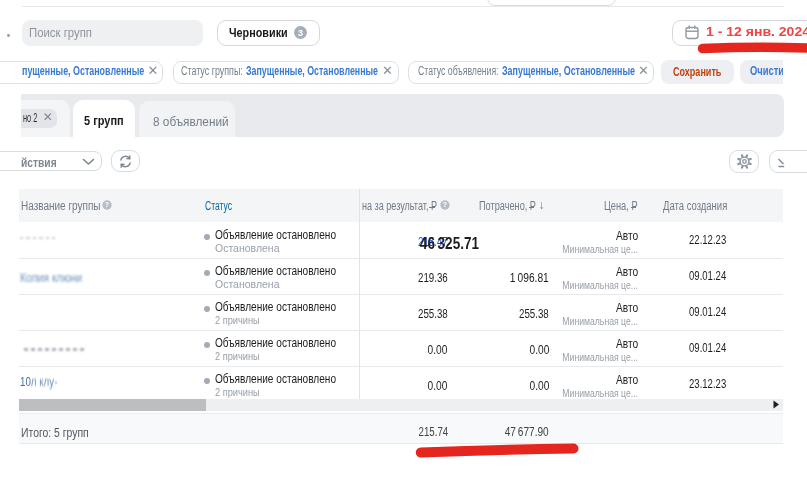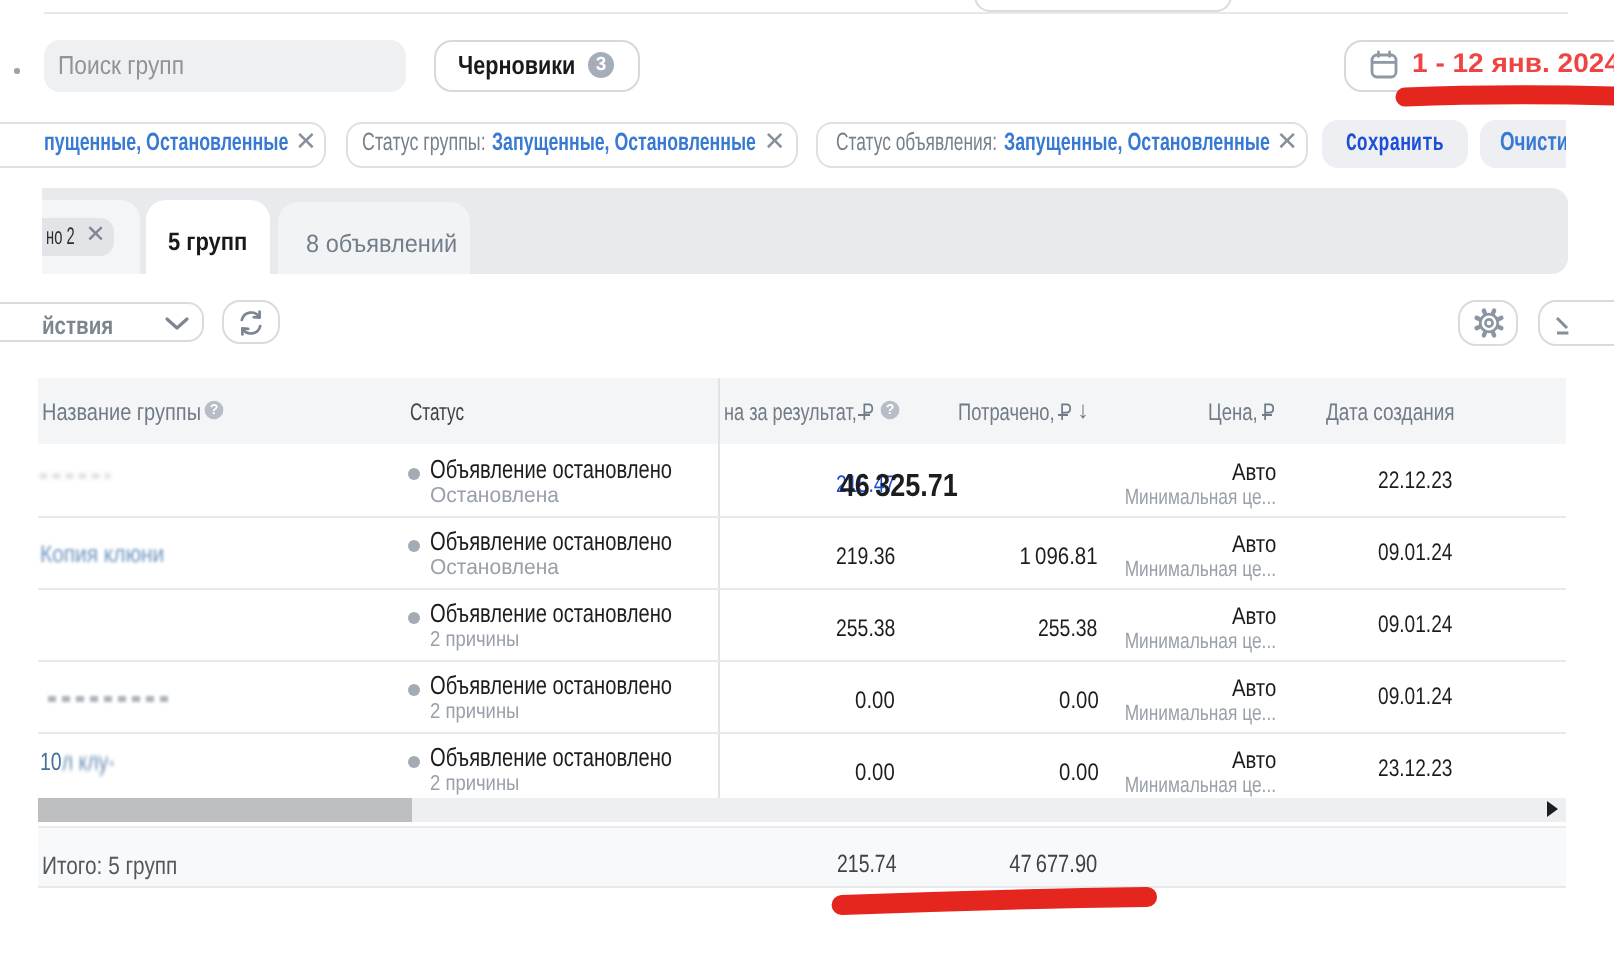--- a/index.html
+++ b/index.html
@@ -29,21 +29,21 @@
 <div class="abs" style="left:147.5px;top:64px;font-size:13px;color:#87909b;">✕</div>
 <div class="abs" style="left:172.6px;width:226.6px;top:60.5px;height:23px;background:#fff;border:1px solid #dde0e4;border-radius:8px;box-sizing:border-box;"></div>
 <div class="abs" style="left:181.2px;top:65px;font-size:12.5px;line-height:1;font-weight:400;color:#76808b;"><span style="display:inline-block;white-space:nowrap;transform:scaleX(0.7135);transform-origin:0 0;">Статус группы: </span></div>
 <div class="abs" style="left:246.2px;top:65px;font-size:12.5px;line-height:1;font-weight:700;color:#3879d3;"><span style="display:inline-block;white-space:nowrap;transform:scaleX(0.7082);transform-origin:0 0;">Запущенные, Остановленные</span></div>
 <div class="abs" style="left:381.9px;top:64px;font-size:13px;color:#87909b;">✕</div>
 <div class="abs" style="left:408.2px;width:246.3px;top:60.5px;height:23px;background:#fff;border:1px solid #dde0e4;border-radius:8px;box-sizing:border-box;"></div>
 <div class="abs" style="left:418px;top:65px;font-size:12.5px;line-height:1;font-weight:400;color:#76808b;"><span style="display:inline-block;white-space:nowrap;transform:scaleX(0.694);transform-origin:0 0;">Статус объявления: </span></div>
 <div class="abs" style="left:501.8px;top:65px;font-size:12.5px;line-height:1;font-weight:700;color:#3879d3;"><span style="display:inline-block;white-space:nowrap;transform:scaleX(0.7136);transform-origin:0 0;">Запущенные, Остановленные</span></div>
 <div class="abs" style="left:638.1px;top:64px;font-size:13px;color:#87909b;">✕</div>
 <div class="abs" style="left:661px;top:60px;width:73px;height:23.5px;background:#edeff2;border-radius:8px;"></div>
-<div class="abs" style="left:672.9px;top:65.5px;font-size:12.5px;line-height:1;font-weight:700;color:#1d4ed8;font-family:Liberation Mono, monospace;"><span style="display:inline-block;white-space:nowrap;transform:scaleX(0.7231);transform-origin:0 0;">Сохранить</span></div>
+<div class="abs" style="left:672.9px;top:65.5px;font-size:12.5px;line-height:1;font-weight:700;color:#c2410c;"><span style="display:inline-block;white-space:nowrap;transform:scaleX(0.7231);transform-origin:0 0;">Сохранить</span></div>
 <div class="abs" style="left:739.7px;top:60px;width:43.5px;height:23.5px;background:#edeff2;border-radius:8px 0 0 8px;overflow:hidden;"></div>
 <div class="abs" style="left:750.4px;top:64px;width:32.8px;height:16px;overflow:hidden;">
     <div class="abs" style="left:0px;top:0px;font-size:13px;line-height:1;font-weight:700;color:#3879d3;"><span style="display:inline-block;white-space:nowrap;transform:scaleX(0.7223);transform-origin:0 0;">Очистить</span></div>
   </div>
 <div class="abs" style="left:21px;top:93.5px;width:762.5px;height:43.5px;background:#e8eaed;border-radius:0 8px 8px 0;"></div>
 <div class="abs" style="left:21px;top:99.5px;width:48.5px;height:37.5px;background:#f4f5f7;border-radius:0 10px 0 0;"></div>
 <div class="abs" style="left:21px;top:109px;width:36px;height:19px;background:#e2e4e8;border-radius:0 7px 7px 0;"></div>
 <div class="abs" style="left:22.9px;top:111.8px;font-size:12px;line-height:1;font-weight:400;color:#2c2d2e;"><span style="display:inline-block;white-space:nowrap;transform:scaleX(0.6134);transform-origin:0 0;">но 2</span></div>
 <div class="abs" style="left:42.8px;top:111px;font-size:12px;color:#7e8791;">✕</div>
 <div class="abs" style="left:72.5px;top:99.5px;width:62px;height:41px;background:#fff;border-radius:10px 10px 0 0;"></div>
@@ -79,21 +79,21 @@
 <svg class="abs" style="left:774px;top:153px;" width="14" height="16" viewBox="0 0 14 16">
 <path d="M4.5 6 L9.5 11" stroke="#848d99" stroke-width="1.5"></path>
 <path d="M4.5 13.5 L10.2 13.5" stroke="#848d99" stroke-width="1.5"></path>
 </svg>
 <div class="abs" style="left:18.5px;top:188.5px;width:764.5px;height:33.5px;background:#f4f5f6;"></div>
 <div class="abs" style="left:20.5px;top:199.7px;font-size:12px;line-height:1;font-weight:400;color:#717b87;"><span style="display:inline-block;white-space:nowrap;transform:scaleX(0.8325);transform-origin:0 0;">Название группы</span></div>
 <svg class="abs" style="left:102px;top:200.2px;" width="10" height="10" viewBox="0 0 12 12">
 <circle cx="6" cy="6" r="5.6" fill="#b7bdc6"></circle>
 <text x="6" y="8.7" font-size="8.5" fill="#fff" text-anchor="middle" font-family="Liberation Sans" font-weight="bold">?</text>
 </svg>
-<div class="abs" style="left:205px;top:199.7px;font-size:12px;line-height:1;font-weight:400;color:#404040;"><span style="display:inline-block;white-space:nowrap;transform:scaleX(0.7117);transform-origin:0 0;">Статус</span></div>
+<div class="abs" style="left:205px;top:199.7px;font-size:12px;line-height:1;font-weight:400;color:#0369a1;"><span style="display:inline-block;white-space:nowrap;transform:scaleX(0.7117);transform-origin:0 0;">Статус</span></div>
 <div class="abs" style="left:361.8px;top:199.7px;font-size:12px;line-height:1;font-weight:400;color:#717b87;"><span style="display:inline-block;white-space:nowrap;transform:scaleX(0.7555);transform-origin:0 0;">на за результат, Р</span></div>
 <svg class="abs" style="left:439.8px;top:200.2px;" width="10" height="10" viewBox="0 0 12 12">
 <circle cx="6" cy="6" r="5.6" fill="#b7bdc6"></circle>
 <text x="6" y="8.7" font-size="8.5" fill="#fff" text-anchor="middle" font-family="Liberation Sans" font-weight="bold">?</text>
 </svg>
 <div class="abs" style="left:479px;top:199.7px;font-size:12px;line-height:1;font-weight:400;color:#717b87;"><span style="display:inline-block;white-space:nowrap;transform:scaleX(0.7649);transform-origin:0 0;">Потрачено, Р</span></div>
 <div class="abs" style="left:538.5px;top:198.5px;font-size:12px;color:#717b87;">↓</div>
 <div class="abs" style="left:604.4px;top:199.7px;font-size:12px;line-height:1;font-weight:400;color:#717b87;"><span style="display:inline-block;white-space:nowrap;transform:scaleX(0.7719);transform-origin:0 0;">Цена, Р</span></div>
 <div class="abs" style="left:662.5px;top:199.7px;font-size:12px;line-height:1;font-weight:400;color:#717b87;"><span style="display:inline-block;white-space:nowrap;transform:scaleX(0.7906);transform-origin:0 0;">Дата создания</span></div>
 <div class="abs" style="left:429.3px;top:206.9px;width:5.5px;height:1px;background:#717b87;"></div>

